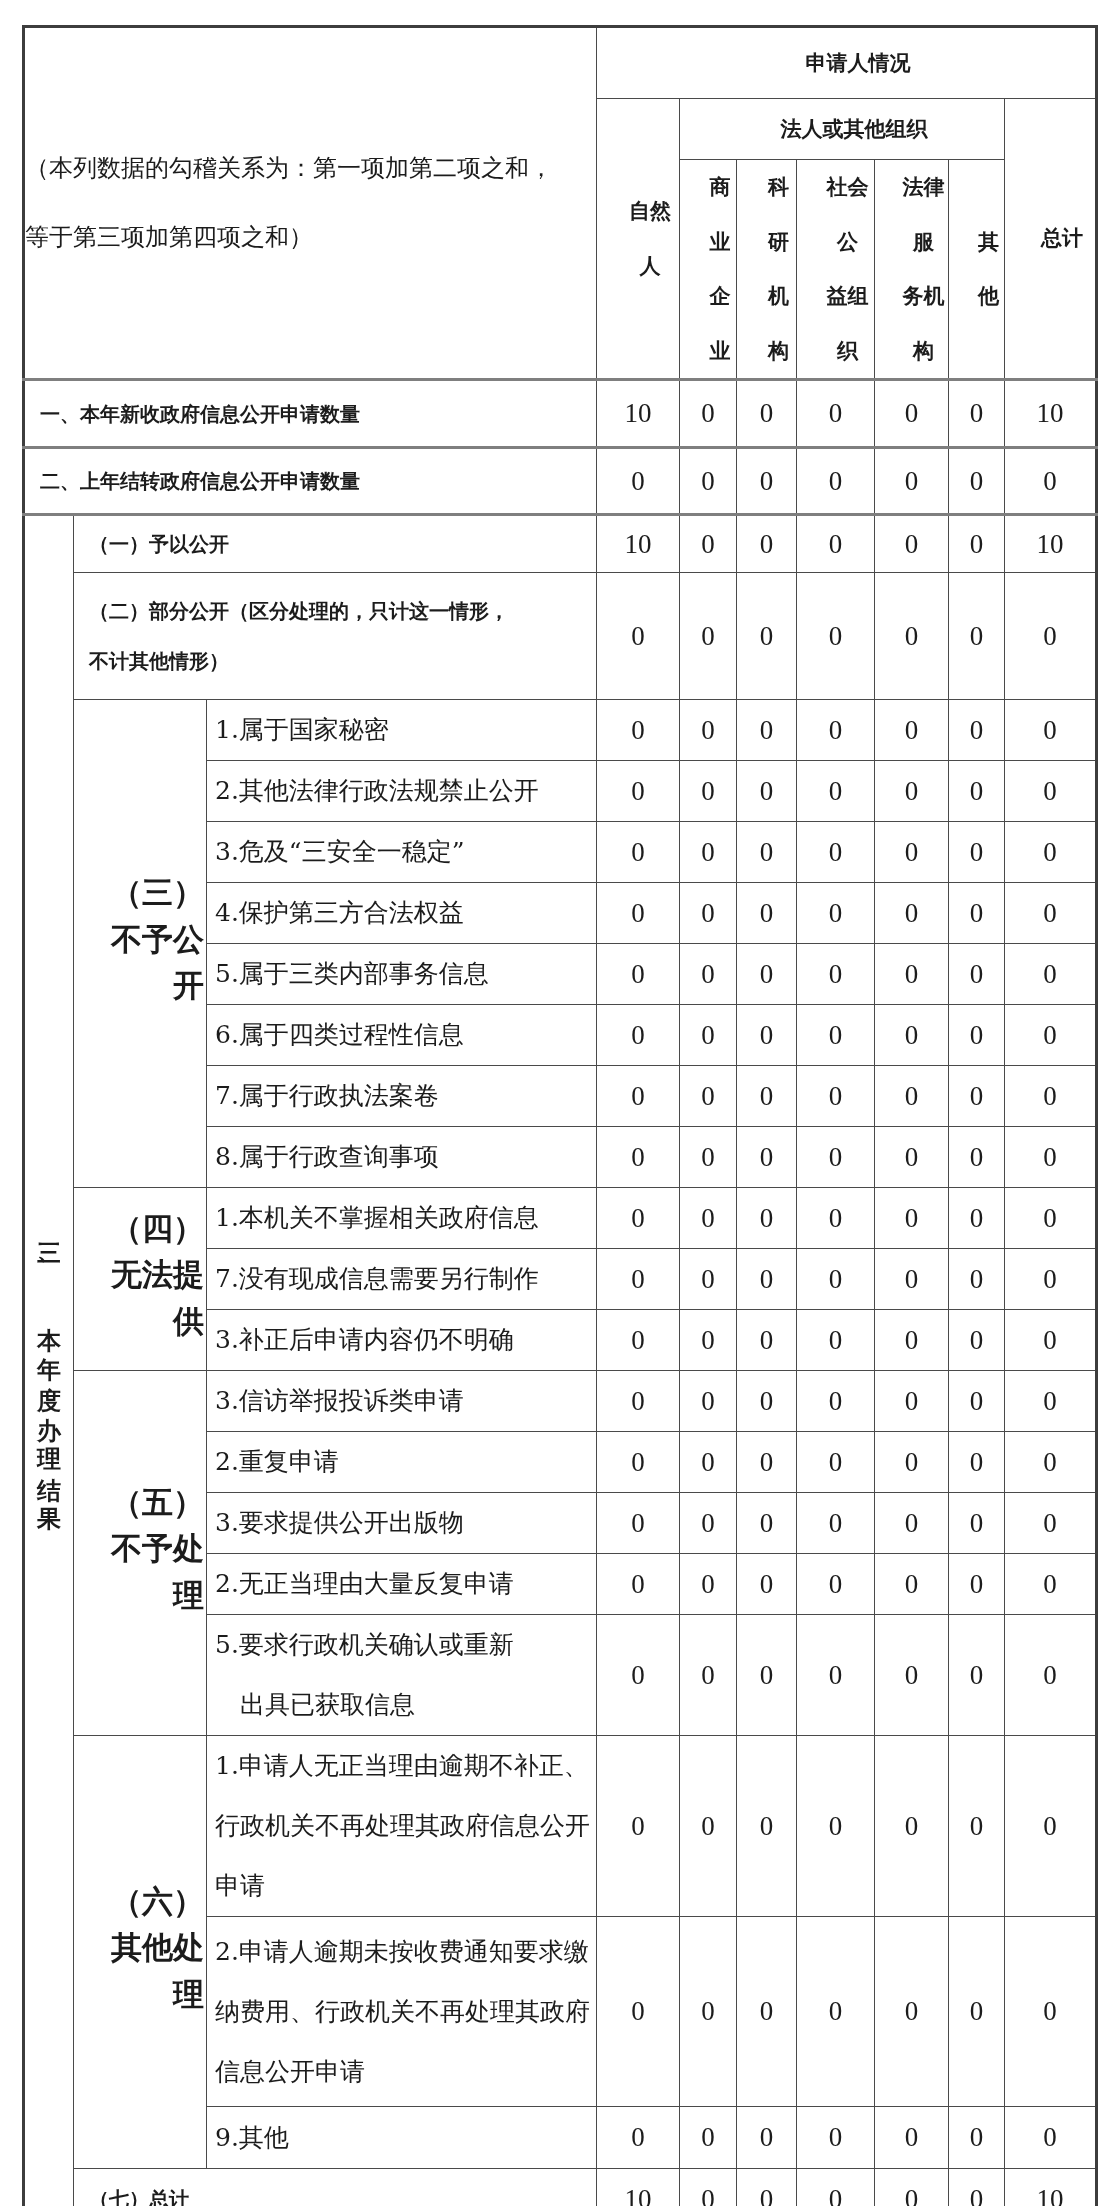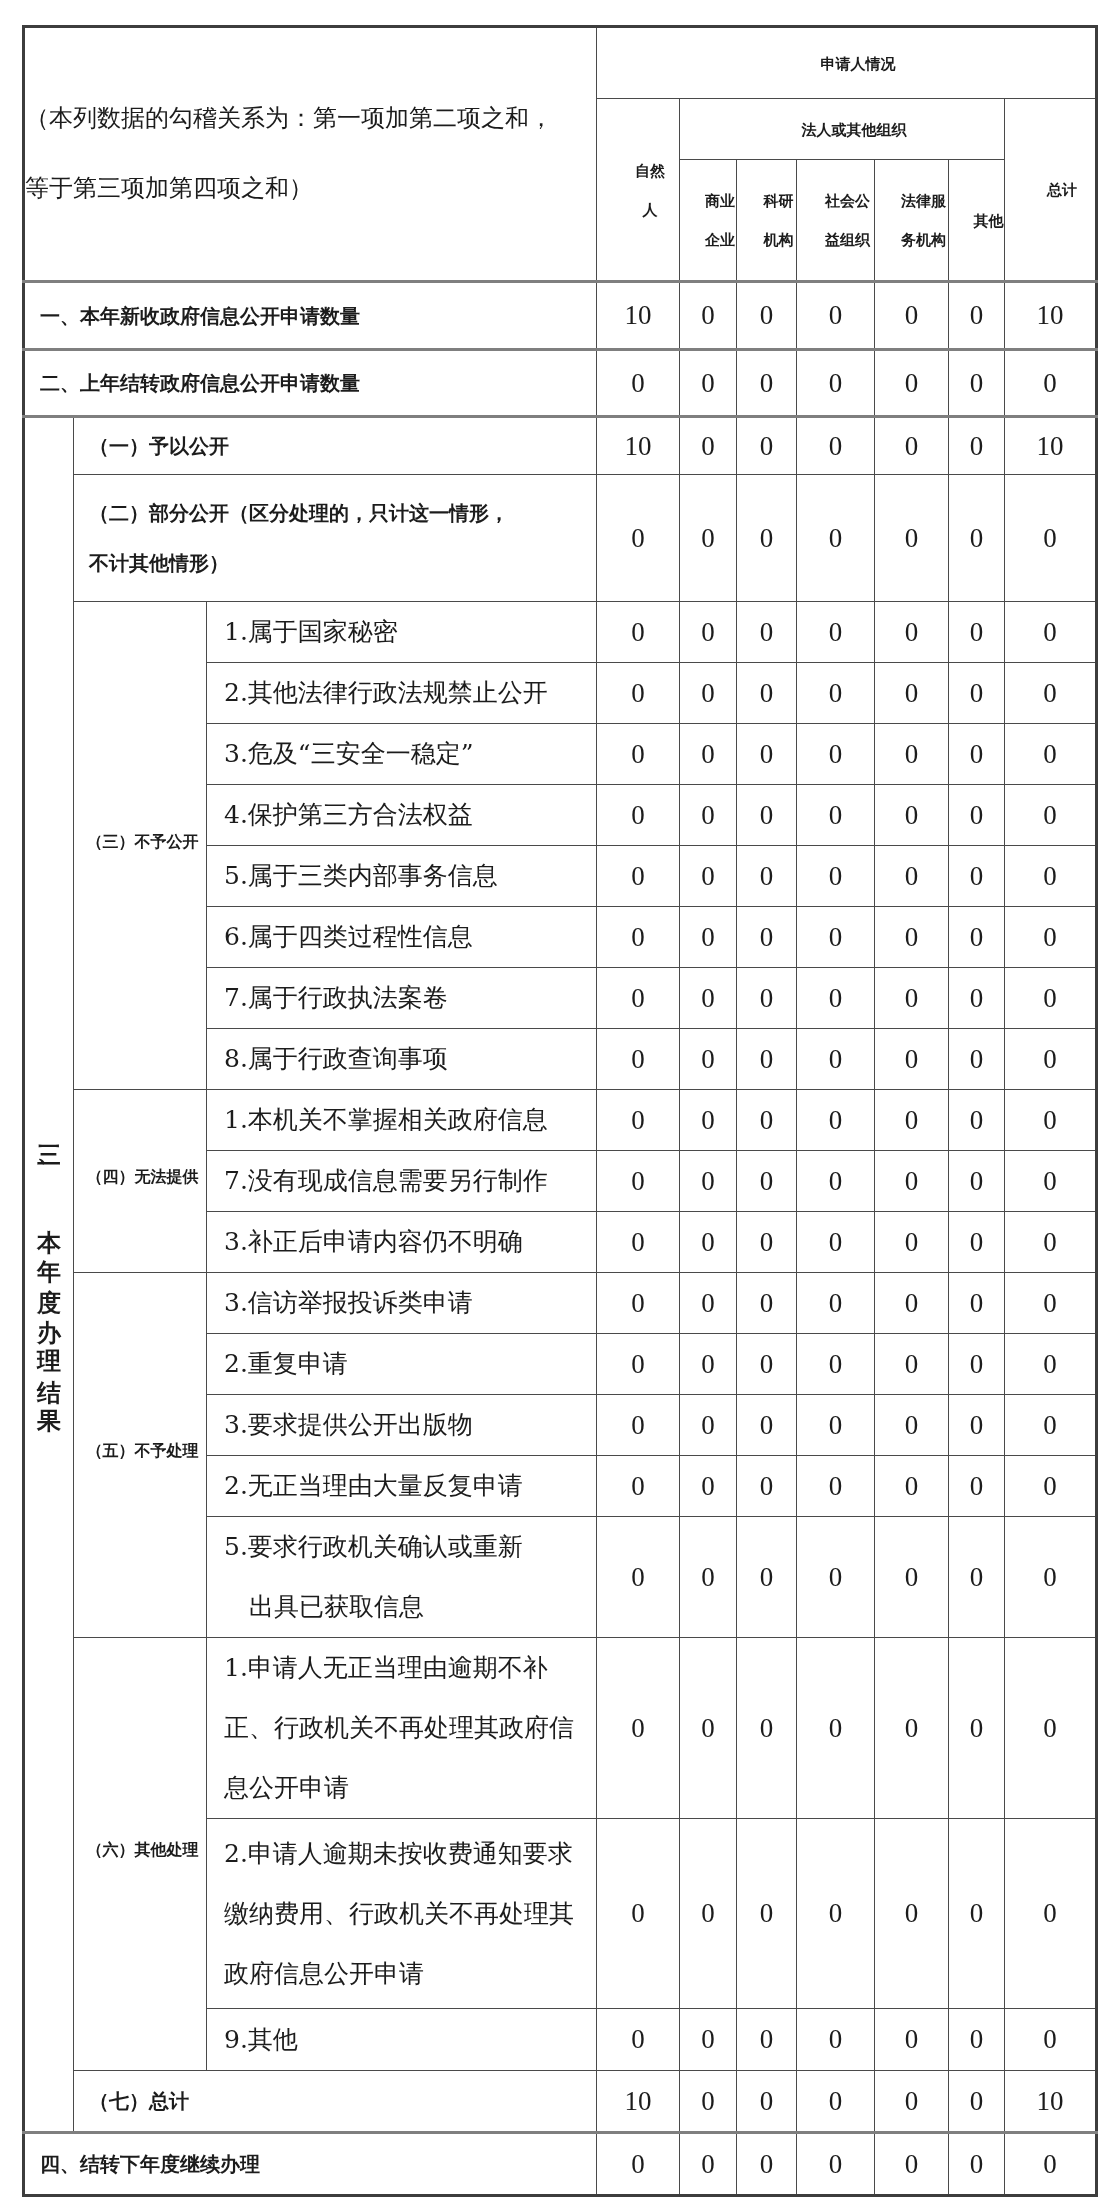--- a/index.html
+++ b/index.html
@@ -12,28 +12,28 @@
   td.tb{border-bottom:3.5px solid #7f7f7f;}
   
   tr.h72{height:72px} tr.h61{height:61px} tr.h122{height:122px}
   tr.h68{height:68px} tr.h67{height:67px} tr.h58{height:58px}
   tr.h127{height:127px} tr.h60{height:60px} tr.h120{height:120px}
   tr.h180{height:180px} tr.h190{height:190px} tr.h62{height:62px} tr.h63{height:63px}
   
   .note{font-family:"DejaVu Serif","Liberation Serif",serif;font-size:24px;
         line-height:2.9;text-align:left;white-space:pre-line;}
   .hdr{font-family:"Liberation Sans","DejaVu Sans",sans-serif;font-weight:bold;
-       font-size:15px;line-height:2.6;text-align:center;white-space:pre-line;padding-left:24px;}
+       font-size:21px;line-height:2.6;text-align:center;white-space:pre-line;padding-left:24px;}
   .rowlabel{font-family:"Liberation Sans","DejaVu Sans",sans-serif;font-weight:bold;
        font-size:20px;line-height:2.5;padding:0 6px 0 15px;white-space:pre-line;
        text-align:left;}
   .grouplabel{font-family:"Liberation Sans","DejaVu Sans",sans-serif;font-weight:bold;
-       font-size:16px;line-height:1.5;padding:0 2px 8px 7px;text-align:center;}
+       font-size:31px;line-height:1.5;padding:0 2px 8px 7px;text-align:right;}
   .sub{font-family:"DejaVu Serif","Liberation Serif",serif;font-size:25px;
-       line-height:2.4;padding:0 4px 0 17px;white-space:pre-line;text-align:left;}
+       line-height:2.4;padding:0 4px 0 8px;white-space:pre-line;text-align:left;}
   .val{font-family:"Liberation Serif","DejaVu Serif",serif;font-size:27px;
        text-align:center;}
   .spine{text-align:center;}
   .spine-text{display:inline-block;writing-mode:vertical-lr;
        font-family:"Liberation Sans","DejaVu Sans",sans-serif;font-weight:bold;
        font-size:24px;letter-spacing:30px;}
 </style>
 </head>
 <body>
 

